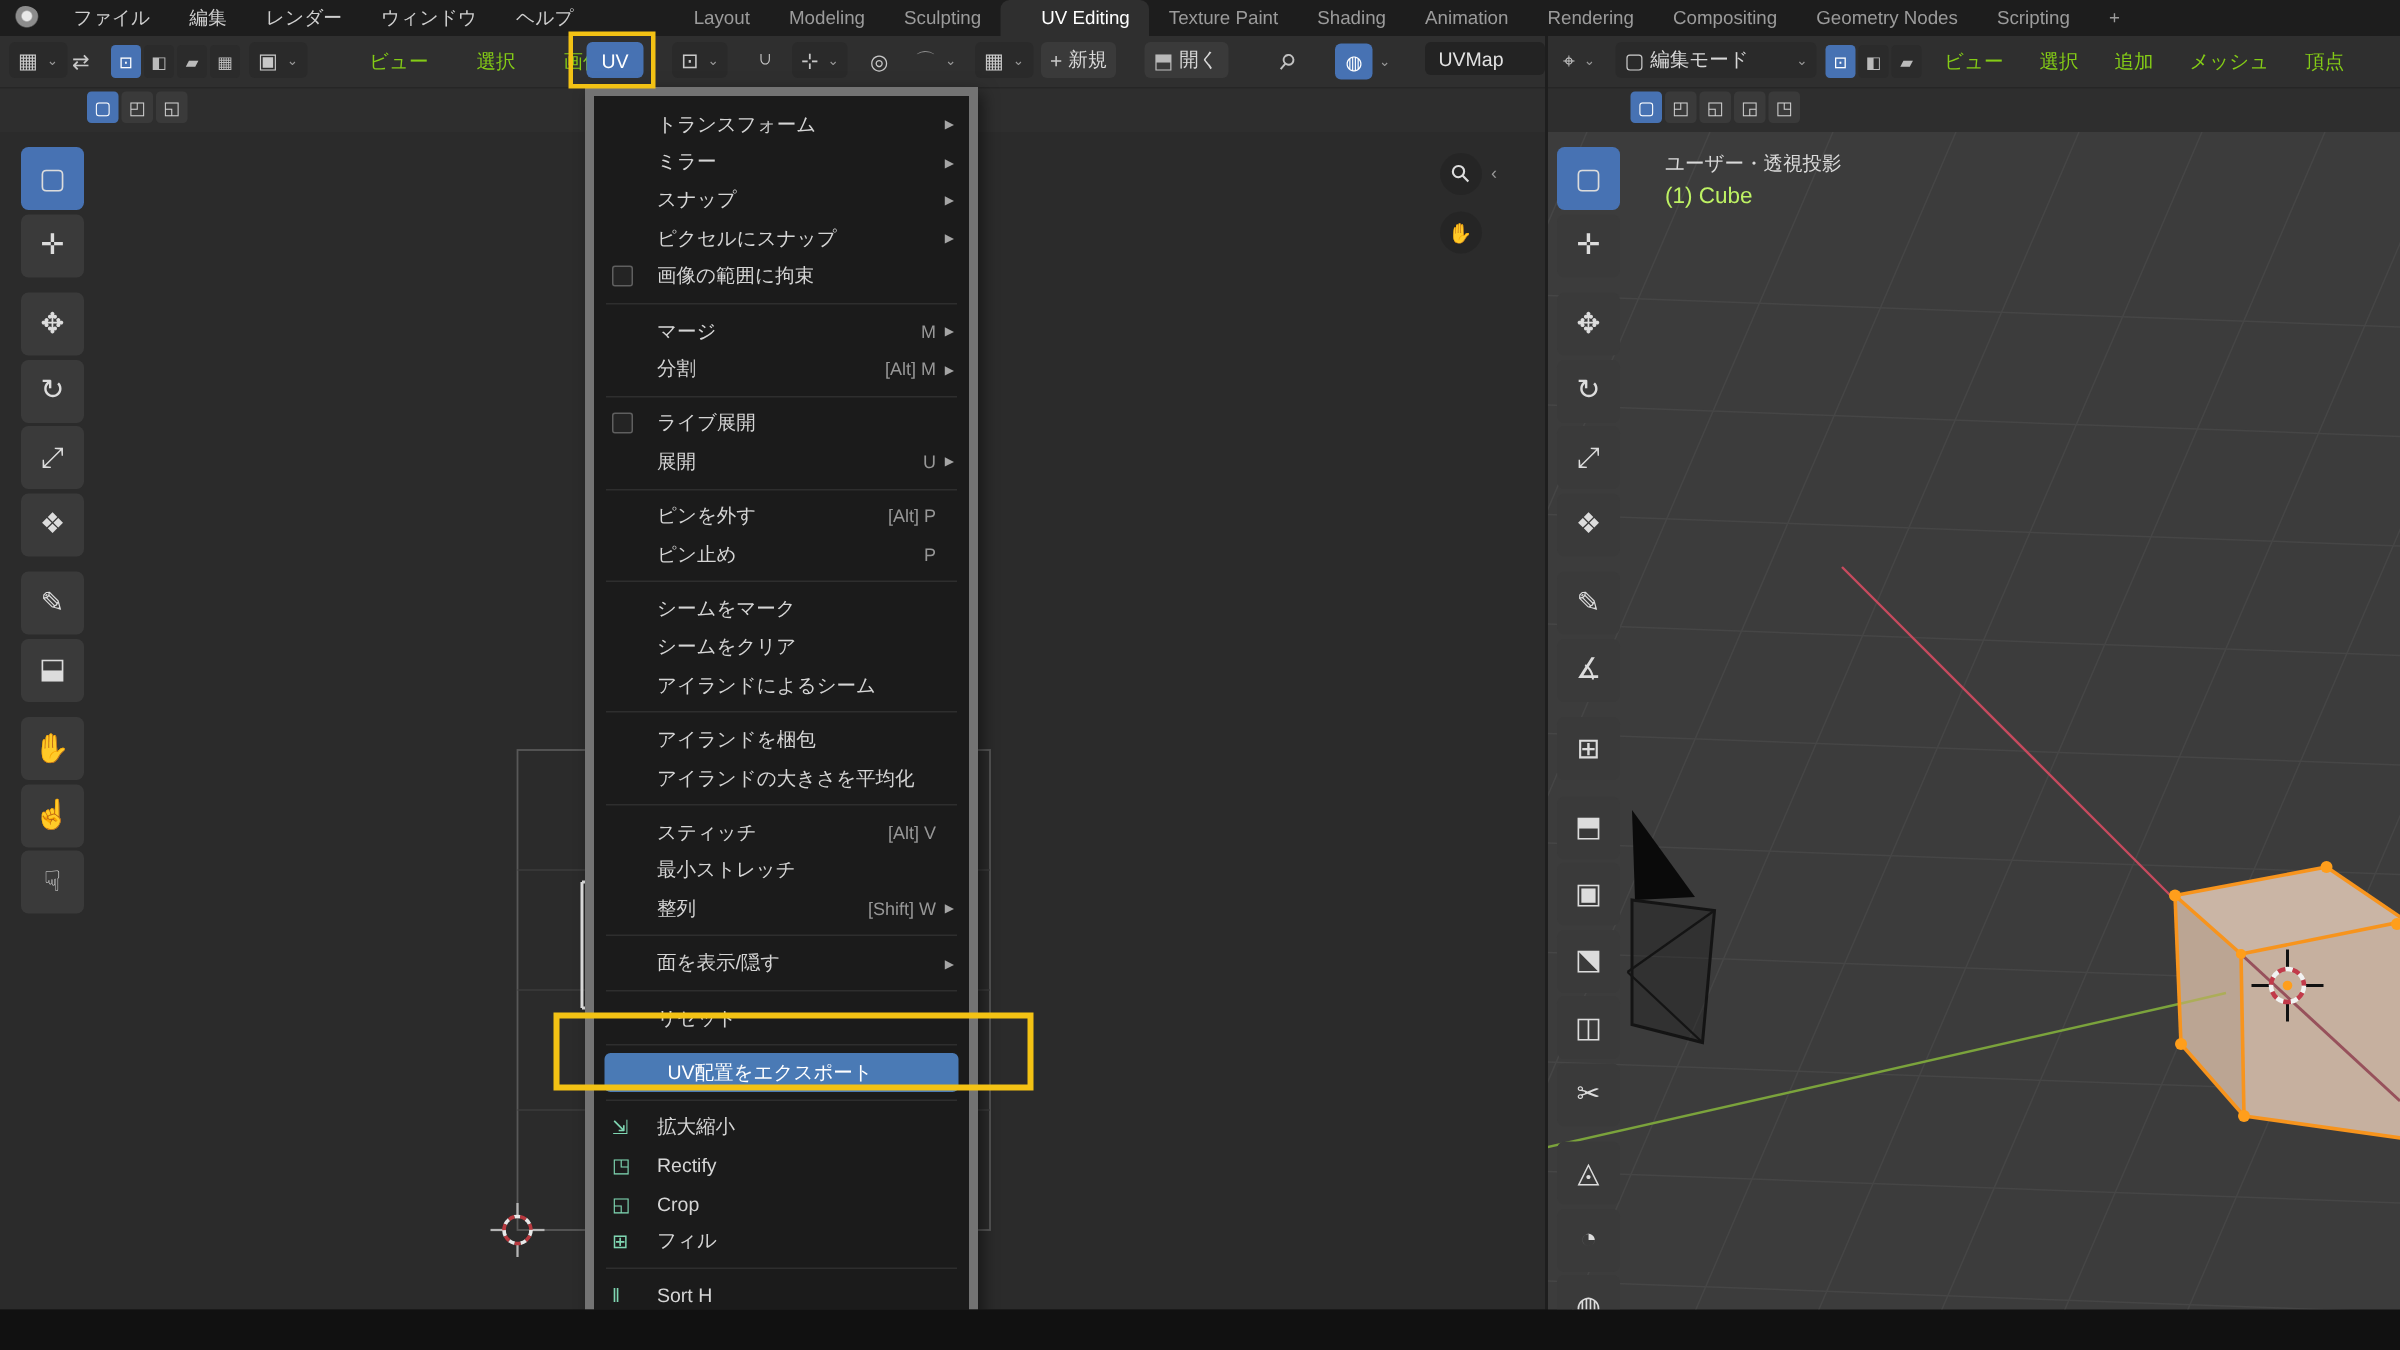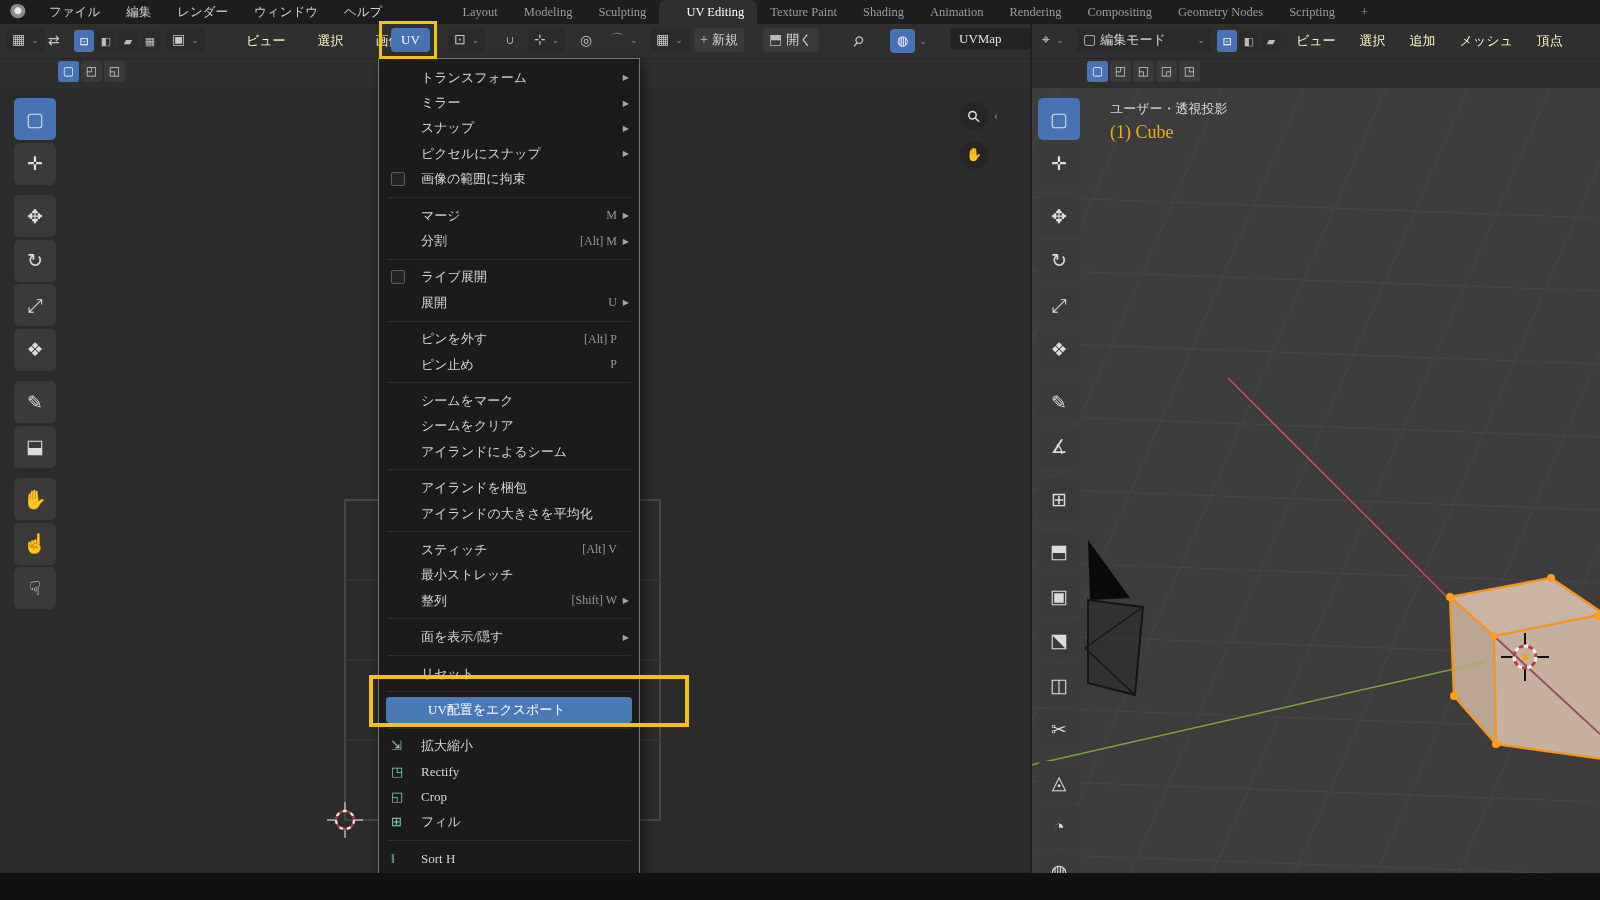--- a/index.html
+++ b/index.html
@@ -1,35 +1,35 @@
 <!DOCTYPE html>
 <html><head>
 <meta charset="utf-8">
 <style>
   html,body{margin:0;padding:0;background:#111;}
   #app{position:relative;width:1600px;height:873px;overflow:hidden;
-       font-family:Liberation Serif, serif;
+       font-family:Liberation Sans, sans-serif;
        background:#2b2b2b;color:#d5d5d5;font-size:13px;-webkit-font-smoothing:antialiased;}
   
   .topbar{position:absolute;left:0;top:0;width:1600px;height:24px;background:#1d1d1d;display:flex;align-items:center;z-index:20;}
   .logo{width:18px;height:16px;margin:0 10px 0 8px;border-radius:50%;
         background:radial-gradient(circle at 55% 42%,#e8e8e8 0 3px,#8c8c8c 4px 7px,transparent 8px);}
   .tb-menu{padding:0 13px;color:#cfcfcf;font-size:12.5px;cursor:default;}
   .ws-tabs{display:flex;margin-left:54px;height:24px;align-items:stretch;}
   .ws-tab{display:flex;align-items:center;padding:0 13px;color:#9b9b9b;font-size:12.5px;}
   .ws-tab.active{background:#2f2f2f;color:#fff;border-radius:6px 6px 0 0;padding-left:27px;}
   
   .hdr{position:absolute;top:24px;height:34px;background:#2f2f2f;z-index:10;border-bottom:1px solid #262626;}
   #uv-hdr{left:0;width:1030px;}
   #v3d-hdr{left:1032px;width:568px;}
   .hitem{position:absolute;top:4px;height:26px;display:flex;align-items:center;color:#d8d8d8;}
   .hbtn{background:#2a2a2a;border-radius:4px;padding:0 6px;height:24px;display:flex;align-items:center;gap:4px;}
   .hglyph{font-size:14px;color:#c8c8c8;line-height:1;}
   .chev{font-size:9px;color:#9a9a9a;margin-left:2px;}
-  .hmenu{padding:0 2px;font-size:13px;color:#fef9c3;}
+  .hmenu{padding:0 2px;font-size:13px;color:#84cc16;}
   .selmodes{display:flex;gap:2px;}
   .smbtn{width:20px;height:22px;background:#2b2b2b;border-radius:3px;display:flex;align-items:center;justify-content:center;font-size:11px;color:#bbb;}
   .smbtn.active{background:#4772b3;color:#fff;}
   .accentbtn{background:#4772b3;color:#fff;border-radius:4px;padding:0 10px;height:24px;display:flex;align-items:center;font-size:13px;}
   .field{background:#232323;border-radius:4px;height:22px;display:flex;align-items:center;padding:0 9px;color:#e2e2e2;}
   .pinicon{transform:rotate(40deg);display:inline-block;font-size:14px;color:#c2c2c2;}
   
   .toolopts{position:absolute;top:58px;height:30px;background:#2e2e2e;z-index:9;}
   #uv-opts{left:0;width:1030px;}
   #v3d-opts{left:1032px;width:568px;}
@@ -46,29 +46,29 @@
   .toolbar{position:absolute;top:10px;width:42px;display:flex;flex-direction:column;z-index:6;}
   #uv-toolbar{left:14px;}
   #v3d-toolbar{left:6px;}
   .tool-btn{width:42px;height:42px;background:#3a3a3a;border-radius:5px;margin-bottom:2.5px;
             display:flex;align-items:center;justify-content:center;flex:none;}
   .tool-btn.gap{margin-top:8px;}
   .tool-btn.active{background:#4772b3;}
   .tool-glyph{font-size:19px;color:#dcdcdc;line-height:1;}
   
   .vp-overlay1{position:absolute;left:78px;top:12px;font-size:13px;color:#d9d9d9;z-index:5;}
-  .vp-overlay2{position:absolute;left:78px;top:34px;font-size:18px;color:#eab308;z-index:5;}
+  .vp-overlay2{position:absolute;left:78px;top:34px;font-size:15px;color:#bef264;z-index:5;}
   
   .gizmo{position:absolute;width:28px;height:28px;border-radius:50%;background:rgba(36,36,36,.85);
          display:flex;align-items:center;justify-content:center;color:#ddd;z-index:6;}
   .mag{transform:rotate(-45deg);font-size:16px;}
   .collapse-arrow{position:absolute;color:#9a9a9a;font-size:12px;z-index:6;}
   
-  #uv-menu{position:absolute;left:378px;top:58px;width:262px;height:842px;background:#1b1b1b;
-           border:1px solid #737373;box-shadow:3px 4px 10px rgba(0,0,0,.5);z-index:30;
+  #uv-menu{position:absolute;left:390px;top:58px;width:262px;height:842px;background:#1b1b1b;
+           border:6px solid #737373;box-shadow:3px 4px 10px rgba(0,0,0,.5);z-index:30;
            padding-top:6px;box-sizing:border-box;overflow:hidden;}
   .mi{height:25.4px;display:flex;align-items:center;padding:0 10px 0 12px;color:#d5d5d5;font-size:13px;box-sizing:border-box;}
   .mi .gutter{width:30px;flex:none;display:flex;align-items:center;}
   .mi-check{width:12px;height:12px;border:1px solid #5f5f5f;border-radius:2px;background:#242424;display:none;}
   .mi.has-check .mi-check{display:block;}
   .mi-ic{display:none;font-size:13px;color:#7fd6b2;}
   .mi.has-icon .mi-ic{display:block;}
   .mi-label{white-space:nowrap;}
   .mi-short{margin-left:auto;color:#979797;font-size:12px;padding-left:12px;white-space:nowrap;}
   .mi-sub{width:12px;text-align:right;font-size:8px;color:#a5a5a5;visibility:hidden;flex:none;}

